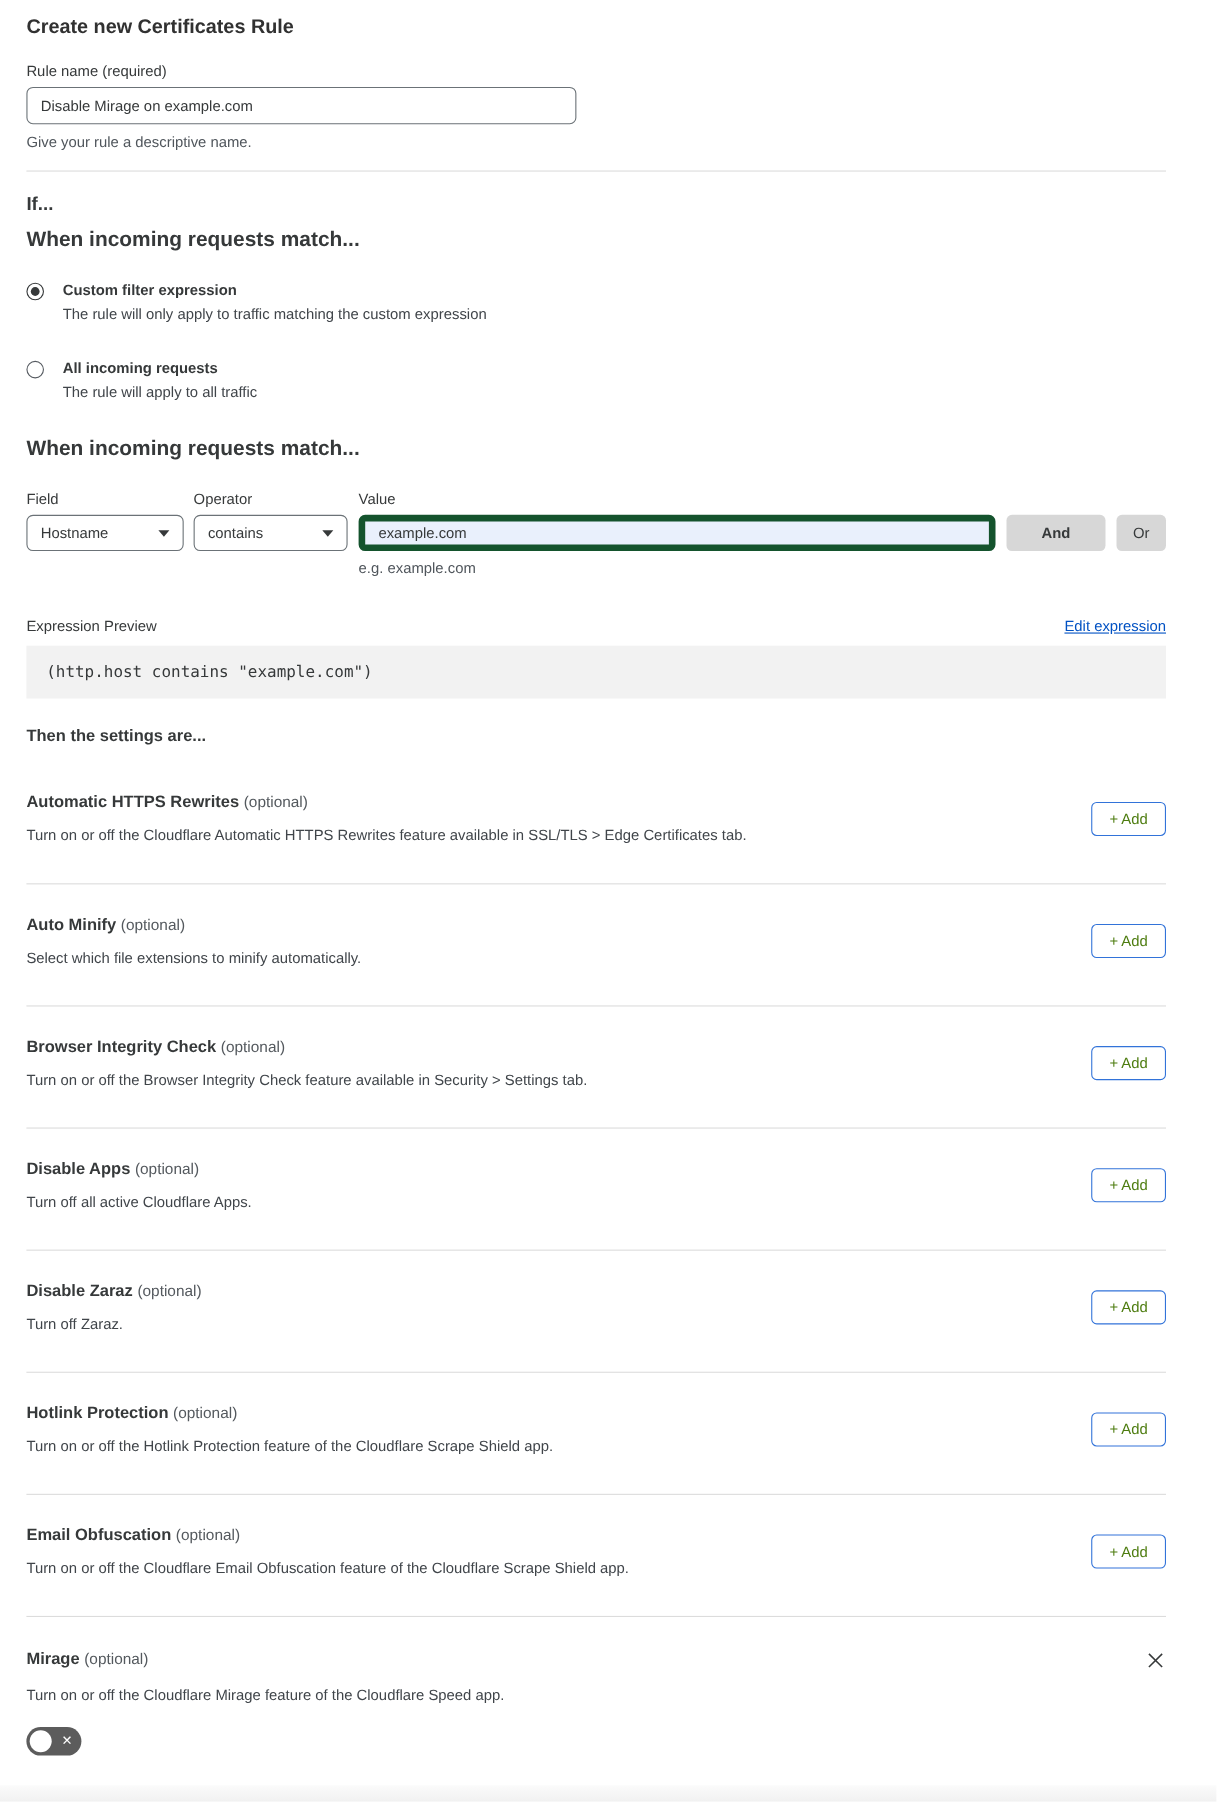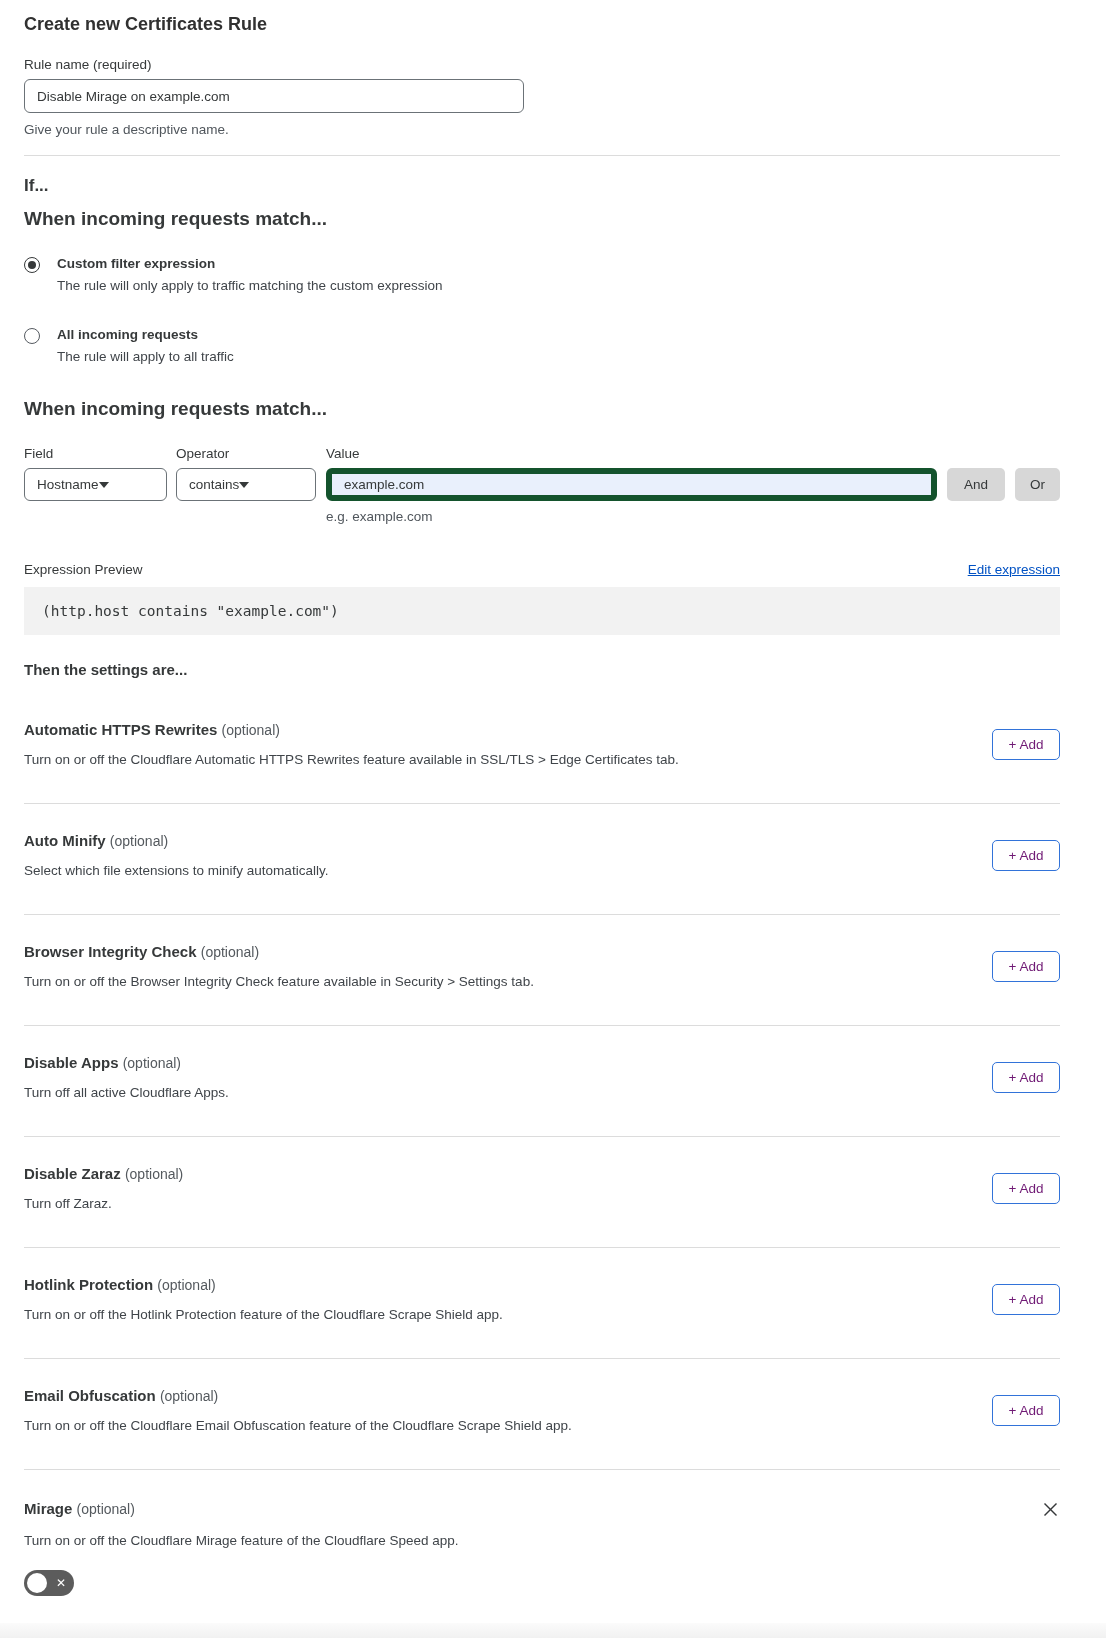--- a/index.html
+++ b/index.html
@@ -48,40 +48,40 @@
 
   .builder-labels { display: flex; margin-top: 26px; }
   .builder-row { display: flex; margin-top: 7px; align-items: flex-start; }
   .col-field { width: 143px; margin-right: 9px; }
   .col-op { width: 140px; margin-right: 10px; }
   .col-value { flex: 1; }
   .col-label { font-size: 13.5px; }
 
   .select {
     height: 33px; border: 1px solid #6b7277; border-radius: 6px; background: #fff;
-    display: flex; align-items: center; 
+    display: flex; align-items: center; justify-content: space-between;
     padding: 0 12px; font-size: 13.5px; cursor: pointer;
   }
   .chevron {
     width: 0; height: 0;
     border-left: 5px solid transparent; border-right: 5px solid transparent;
     border-top: 6px solid #36393a;
   }
   .value-input {
     width: 100%; height: 33px;
     background: #e9f0fc; border: 6px solid #14532d; border-radius: 6px;
     padding: 0 12px; font-size: 13.5px; color: #36393a;
     font-family: "Liberation Sans", sans-serif; outline: none;
   }
   .btn-gray {
     height: 33px; border: none; border-radius: 5px; background: #d7d7d7;
     color: #36393a; font-size: 13.5px; margin-left: 10px; cursor: pointer;
     font-family: "Liberation Sans", sans-serif;
   }
-  .btn-and { padding: 0 17px; }
+  .btn-and { padding: 0 32px; font-weight: bold; }
   .btn-or  { padding: 0 15px; }
   .value-helper { font-size: 13.5px; color: #50565c; margin: 8px 0 0 302px; }
 
   .expr-header { display: flex; justify-content: space-between; align-items: baseline; margin-top: 38px; }
   .expr-label { font-size: 13.5px; }
   .edit-link { font-size: 13.5px; color: #0051c3; text-decoration: underline; cursor: pointer; }
   .code-block {
     margin-top: 10px; background: #f2f2f2;
     padding: 16px 18px;
     font-family: "DejaVu Sans Mono", monospace;
@@ -94,21 +94,21 @@
     display: flex; justify-content: space-between; align-items: center;
     padding: 28px 0 36px 0; border-bottom: 1px solid #dcdcdc;
   }
   .setting-text { max-width: 880px; }
   .setting-title-line { font-size: 15px; font-weight: bold; }
   .optional-tag { font-weight: normal; color: #54595e; font-size: 14px; }
   .setting-desc { margin-top: 14px; font-size: 13.5px; color: #40454a; }
   .add-btn {
     flex: 0 0 auto; width: 68px; height: 31px;
     background: #fff; border: 1px solid #3273d9; border-radius: 5px;
-    color: #701a75; font-size: 13.5px; cursor: pointer;
+    color: #4d7c0f; font-size: 13.5px; cursor: pointer;
     font-family: "Liberation Sans", sans-serif;
   }
 
   .expanded-row { padding-top: 30px; }
   .expanded-header { display: flex; justify-content: space-between; align-items: flex-start; }
   .close-btn { background: none; border: none; padding: 2px; cursor: pointer; line-height: 0; }
 
   .toggle {
     margin-top: 22px; width: 50px; height: 26px; border-radius: 13px;
     background: #5c5c5c; position: relative; cursor: pointer; border: none; padding: 0;

